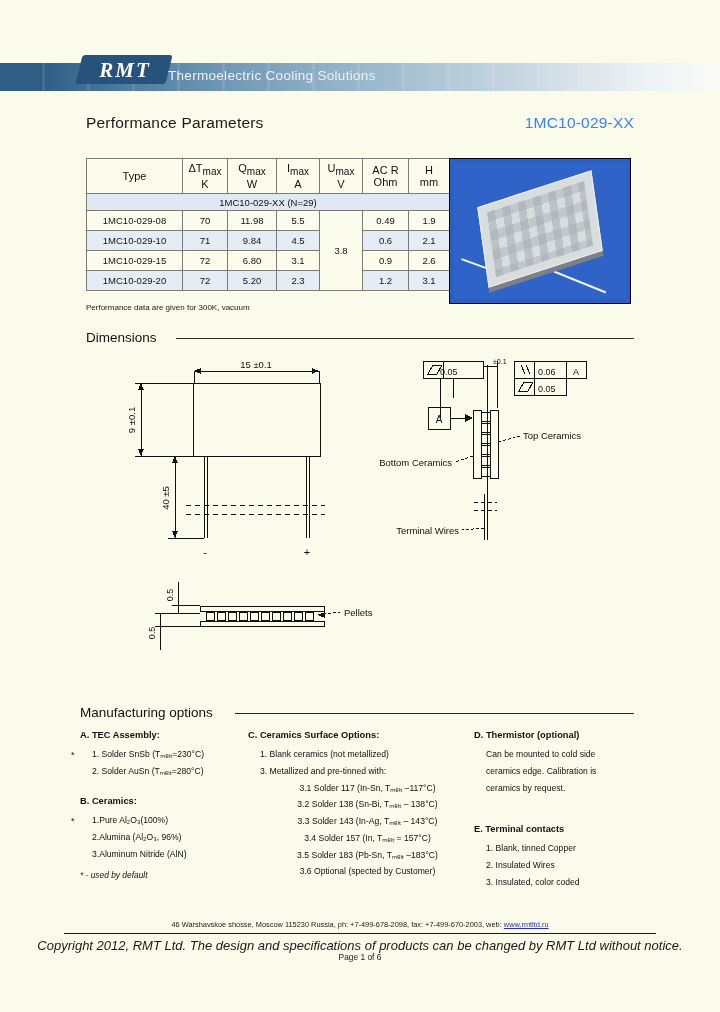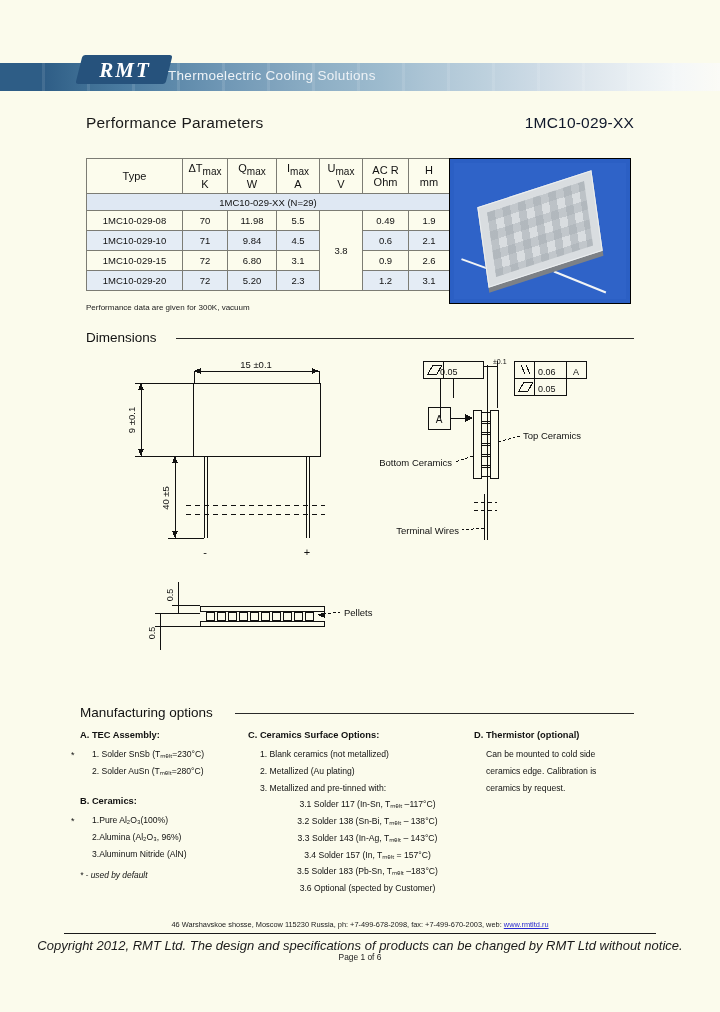--- a/index.html
+++ b/index.html
@@ -101,21 +101,21 @@
     top: 114px;
     font-size: 15.5px;
     color: #1a1a1a;
     letter-spacing: 0.2px;
   }
   .part-number {
     position: absolute;
     right: 86px;
     top: 114px;
     font-size: 15.5px;
-    color: #0f172a;
+    color: #3b82f6;
     letter-spacing: 0.2px;
   }
 
   
   .perf-table {
     position: absolute;
     left: 86px;
     top: 158px;
     border-collapse: collapse;
     font-size: 9.5px;
@@ -527,37 +527,42 @@
     <span class="mfg-head">B. Ceramics:</span>
     <span class="mfg-item ind1 star">1.Pure Al₂O₃(100%)</span>
     <span class="mfg-item ind1">2.Alumina (Al₂O₃, 96%)</span>
     <span class="mfg-item ind1">3.Aluminum Nitride (AlN)</span>
     <span class="foot-note">* - used by default</span>
   </div>
 
   <div class="mfg-col" style="left:248px; top:726px; width:215px;">
     <span class="mfg-head">C. Ceramics Surface Options:</span>
     <span class="mfg-item ind1">1. Blank ceramics (not metallized)</span>
-    <span class="mfg-item ind1">2. Metallized (Au plating)</span>
     <span class="mfg-item ind1">3. Metallized and pre-tinned with:</span>
     <span class="mfg-item ind2">3.1 Solder 117 (In-Sn, Tₘₑₗₜ –117°C)</span>
     <span class="mfg-item ind2">3.2 Solder 138 (Sn-Bi, Tₘₑₗₜ – 138°C)</span>
     <span class="mfg-item ind2">3.3 Solder 143 (In-Ag, Tₘₑₗₜ – 143°C)</span>
     <span class="mfg-item ind2">3.4 Solder 157 (In, Tₘₑₗₜ = 157°C)</span>
     <span class="mfg-item ind2">3.5 Solder 183 (Pb-Sn, Tₘₑₗₜ –183°C)</span>
     <span class="mfg-item ind2">3.6 Optional (spected by Customer)</span>
   </div>
 
   <div class="mfg-col" style="left:474px; top:726px; width:190px;">
     <span class="mfg-head">D. Thermistor (optional)</span>
     <span class="mfg-item ind1">Can be mounted to cold side</span>
     <span class="mfg-item ind1">ceramics edge.  Calibration is</span>
     <span class="mfg-item ind1">ceramics by request.</span>
   </div>
 
+  <div class="mfg-col" style="left:474px; top:820px; width:190px;">
+    <span class="mfg-head">E. Terminal contacts</span>
+    <span class="mfg-item ind1">1. Blank, tinned Copper</span>
+    <span class="mfg-item ind1">2. Insulated Wires</span>
+    <span class="mfg-item ind1">3. Insulated, color coded</span>
+  </div>
 
   <div class="footer-line footer-addr">
     <span>46 Warshavskoe shosse, Moscow 115230  Russia, ph: +7-499-678-2098,  fax: +7-499-670-2003, web: </span><a class="weblink">www.rmtltd.ru</a>
   </div>
   <div class="footer-rule"></div>
   <div class="footer-line footer-copy">Copyright 2012, RMT Ltd. The design and specifications of products can be changed by RMT Ltd without notice.</div>
   <div class="footer-line footer-page">Page 1 of 6</div>
 
 </div>
 

